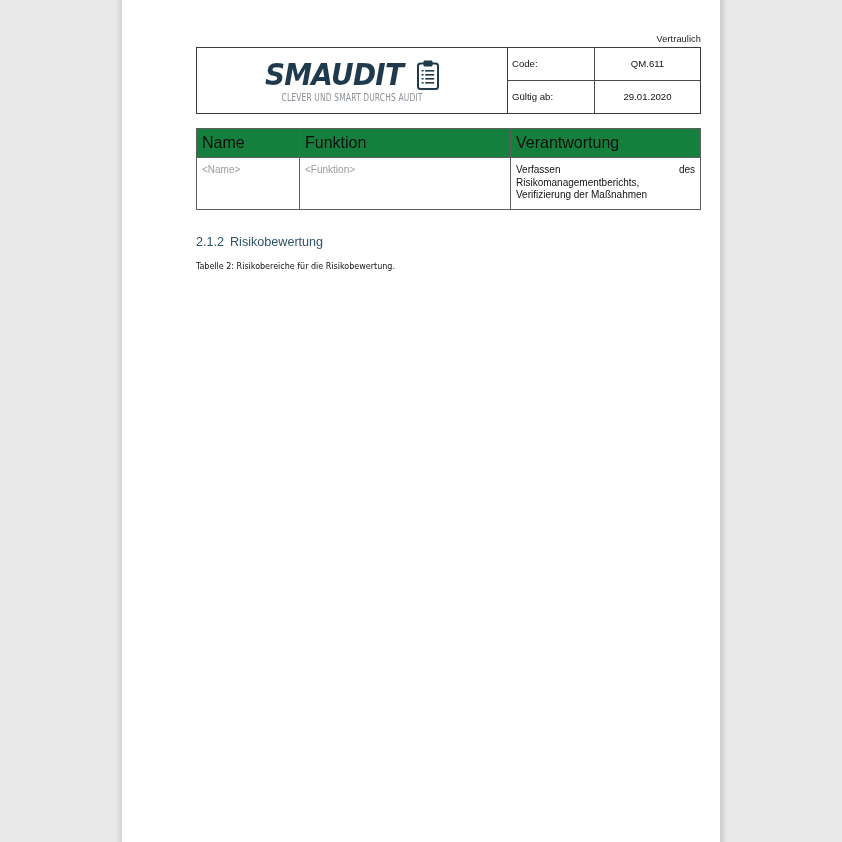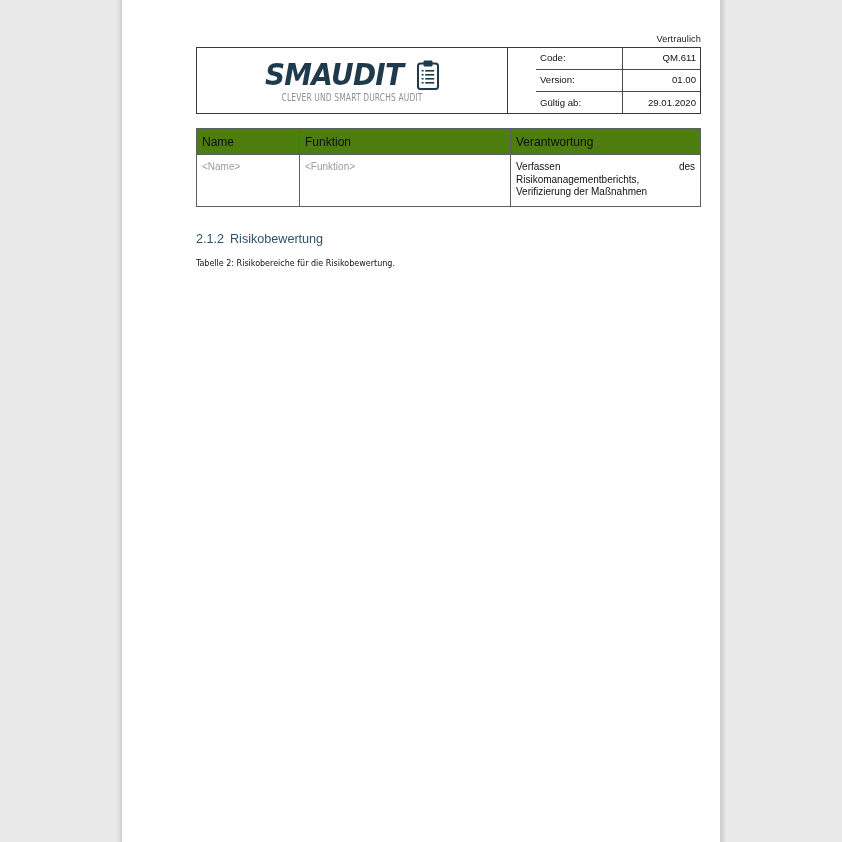--- a/index.html
+++ b/index.html
@@ -63,21 +63,20 @@
     margin-bottom: 2px;
     letter-spacing: 0.1px;
   }
 
   
   .header-block {
     display: flex;
     border: 1.2px solid #3a3a3a;
     height: 67px;
     box-sizing: border-box;
-    gap: 28px;
   }
   .logo-cell {
     width: 311px;
     border-right: 1.2px solid #3a3a3a;
     box-sizing: border-box;
     display: flex;
     flex-direction: column;
     align-items: center;
     justify-content: center;
     padding-top: 2px;
@@ -124,38 +123,38 @@
     line-height: 12px;
     white-space: nowrap;
     margin-top: 20px;
   }
   .meta-table td.meta-label {
     width: 78px;
     text-align: left;
     border-left: none;
   }
   .meta-table td.meta-value {
-    text-align: right;
+    text-align: center;
     border-right: none;
   }
   .meta-table tr:first-child td { border-top: none; }
   .meta-table tr:last-child td { border-bottom: none; }
 
   
   .roles-table {
     width: 100%;
     border-collapse: collapse;
     table-layout: fixed;
     margin-top: 14px;
   }
   .roles-table th {
-    background: #4d7c0f;
+    background: #15803d;
     border: 1.2px solid #5e5e5e;
     color: #0f0f0f;
-    font-size: 12px;
+    font-size: 16px;
     font-weight: normal;
     text-align: left;
     padding: 5px 5px 5px 5px;
     height: 15px;
     vertical-align: middle;
   }
   .roles-table td {
     border: 1.2px solid #5e5e5e;
     font-size: 10px;
     padding: 6px 5px 7px 5px;
@@ -272,24 +271,20 @@
           <div class="logo-tagline">CLEVER UND SMART DURCHS AUDIT</div>
         </div>
 
         <table class="meta-table">
           <tbody>
             <tr>
               <td class="meta-label">Code:</td>
               <td class="meta-value">QM.611</td>
             </tr>
             <tr>
-              <td class="meta-label">Version:</td>
-              <td class="meta-value">01.00</td>
-            </tr>
-            <tr>
               <td class="meta-label">Gültig ab:</td>
               <td class="meta-value">29.01.2020</td>
             </tr>
           </tbody>
         </table>
       </div>
 
       <table class="roles-table">
         <thead>
           <tr>

